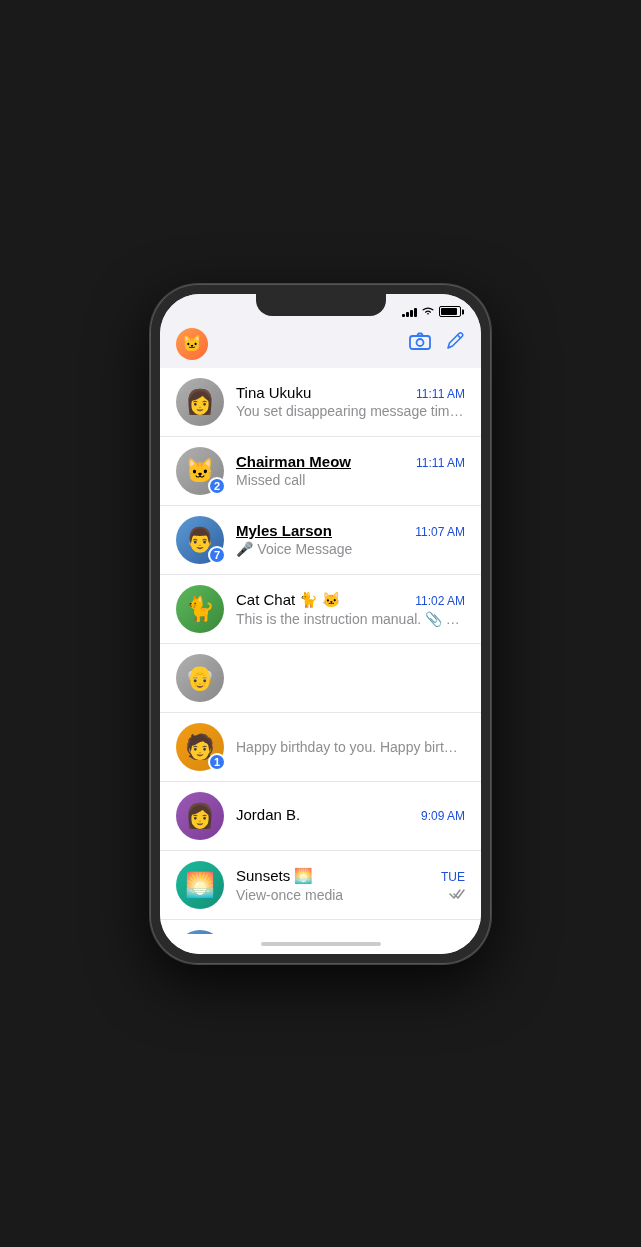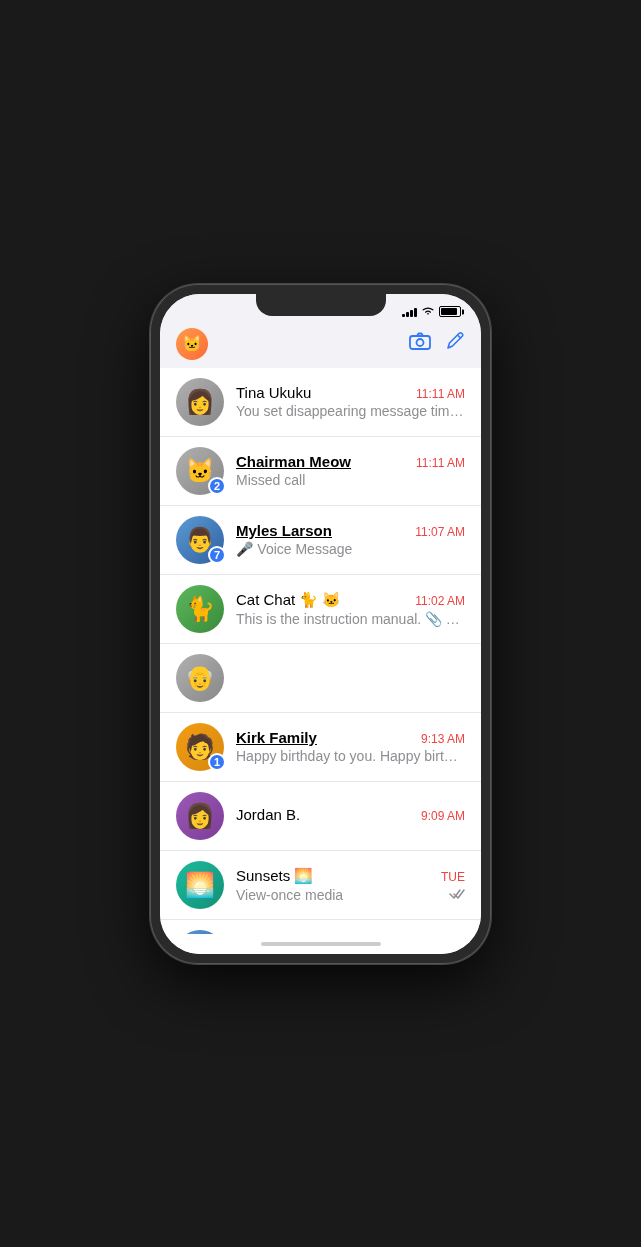--- a/index.html
+++ b/index.html
@@ -234,21 +234,21 @@
       max-width: 200px;
     }
 
     .conv-name.bold {
       font-weight: 700;
       text-decoration: underline;
     }
 
     .conv-time {
       font-size: 12px;
-      color: #ef4444;
+      color: #1d4ed8;
       flex-shrink: 0;
       margin-left: 8px;
     }
 
     .conv-preview {
       display: flex;
       justify-content: space-between;
       align-items: center;
     }
 
@@ -429,24 +429,20 @@
             </div>
           </div>
           <div class="conv-item">
             <div class="conv-avatar-wrap">
               <div class="conv-avatar av-amber">
                 <span class="av-img">🧑</span>
               </div>
               <div class="badge">1</div>
             </div>
             <div class="conv-content">
-              <div class="conv-top">
-                <span class="conv-name bold">Kirk Family</span>
-                <span class="conv-time">9:13 AM</span>
-              </div>
               <div class="conv-preview">
                 <span class="conv-preview-text">Happy birthday to you. Happy birthda...</span>
               </div>
             </div>
           </div>
           <div class="conv-item">
             <div class="conv-avatar-wrap">
               <div class="conv-avatar av-purple">
                 <span class="av-img">👩</span>
               </div>

